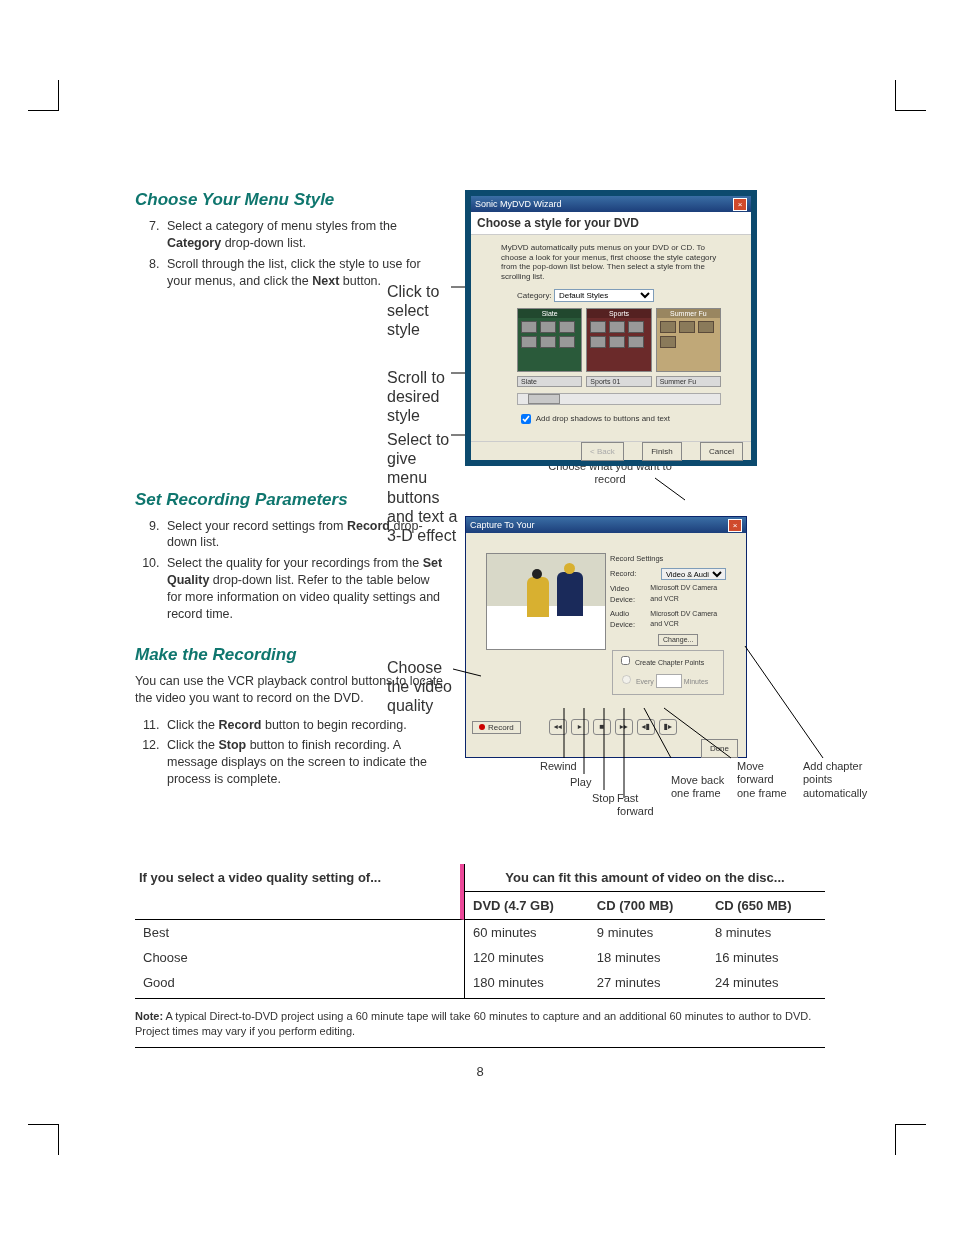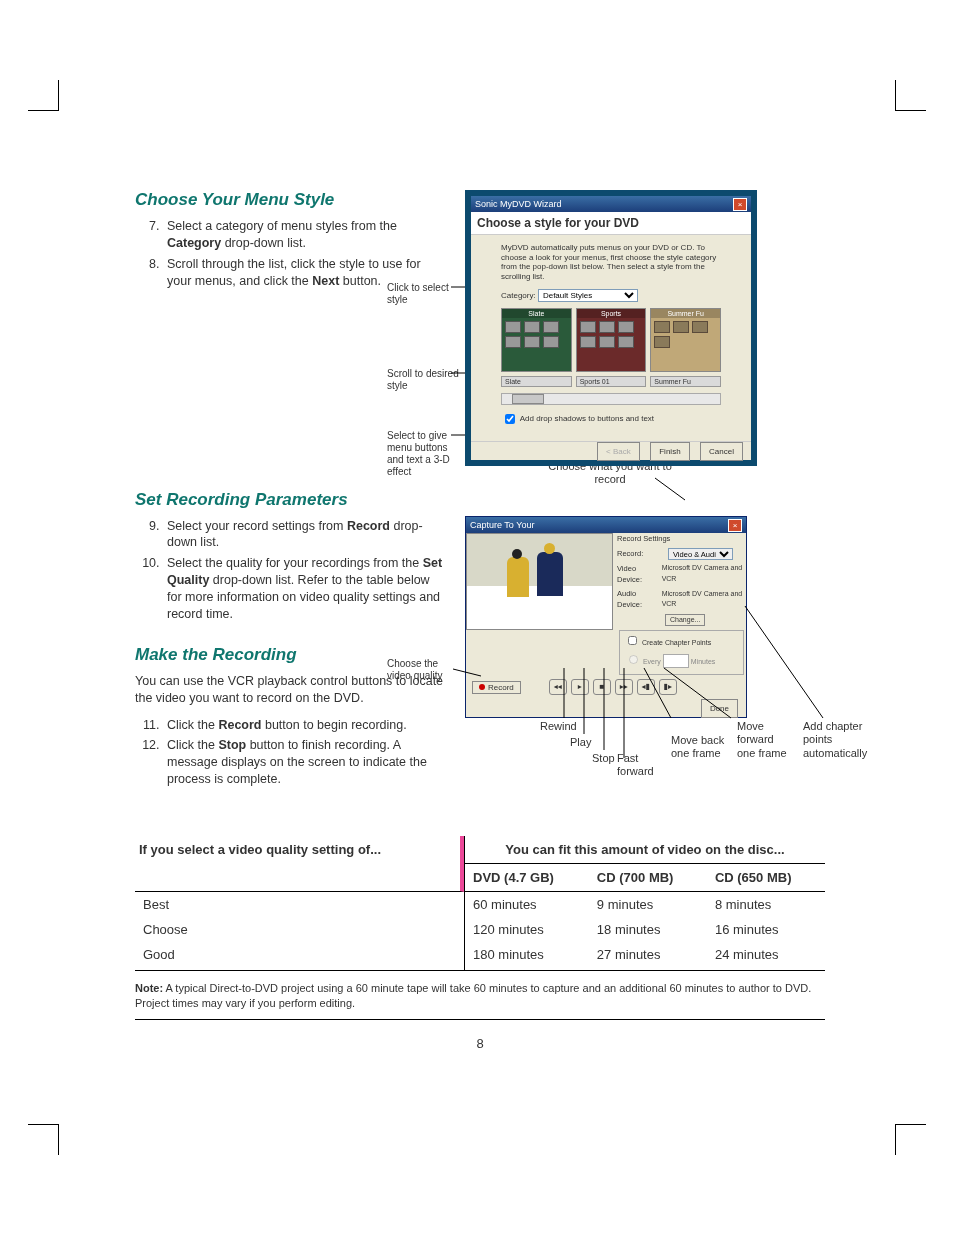--- a/index.html
+++ b/index.html
@@ -65,21 +65,21 @@
     width: 310px;
     flex-shrink: 0;
   }
   .right-col {
     width: 350px;
     flex-shrink: 0;
     position: relative;
   }
   .fig-label {
     position: absolute;
-    font-size: 10px;
+    font-size: 16px;
     line-height: 1.2;
     color: #333;
     text-align: left;
     width: 72px;
   }
   .fig-label-r {
     position: absolute;
     font-size: 11px;
     line-height: 1.2;
     color: #333;
@@ -119,21 +119,21 @@
     font-size: 12px;
     font-weight: bold;
     border-bottom: 1px solid #ccc;
   }
   .wiz-desc {
     font-size: 8px;
     padding: 8px 30px 4px 30px;
     line-height: 1.2;
   }
   .wiz-body {
-    padding: 4px 30px 8px 30px;
+    padding: 4px 30px 8px 46px;
   }
   .cat-row { font-size: 8px; margin-bottom: 6px; }
   .cat-row select {
     font-size: 8px;
     width: 100px;
     height: 13px;
     border: 1px solid #7f9db9;
     background: #fff;
   }
   .style-row {
@@ -205,38 +205,38 @@
   .wiz-foot {
     text-align: right;
     padding: 4px 8px;
     border-top: 1px solid #ccc;
   }
   .btn {
     font-size: 8px;
     padding: 4px 8px;
     background: #ece9d8;
     border: 1px solid #888;
-    margin-left: 8px;
+    margin-left: 16px;
     color: #333;
   }
   .btn.disabled { color: #aaa; }
 
   
   .capture {
     width: 280px;
     border: 1px solid #0a246a;
     background: #ece9d8;
     font-family: Tahoma, sans-serif;
     font-size: 9px;
     position: relative;
     margin-top: 50px;
   }
   .cap-body {
     display: flex;
-    padding: 0;
+    padding: 20px;
     gap: 4px;
   }
   .preview {
     width: 145px;
     height: 95px;
     background: linear-gradient(#d8d8c8 55%, #fff 55%);
     border: 1px solid #888;
     position: relative;
     overflow: hidden;
   }

